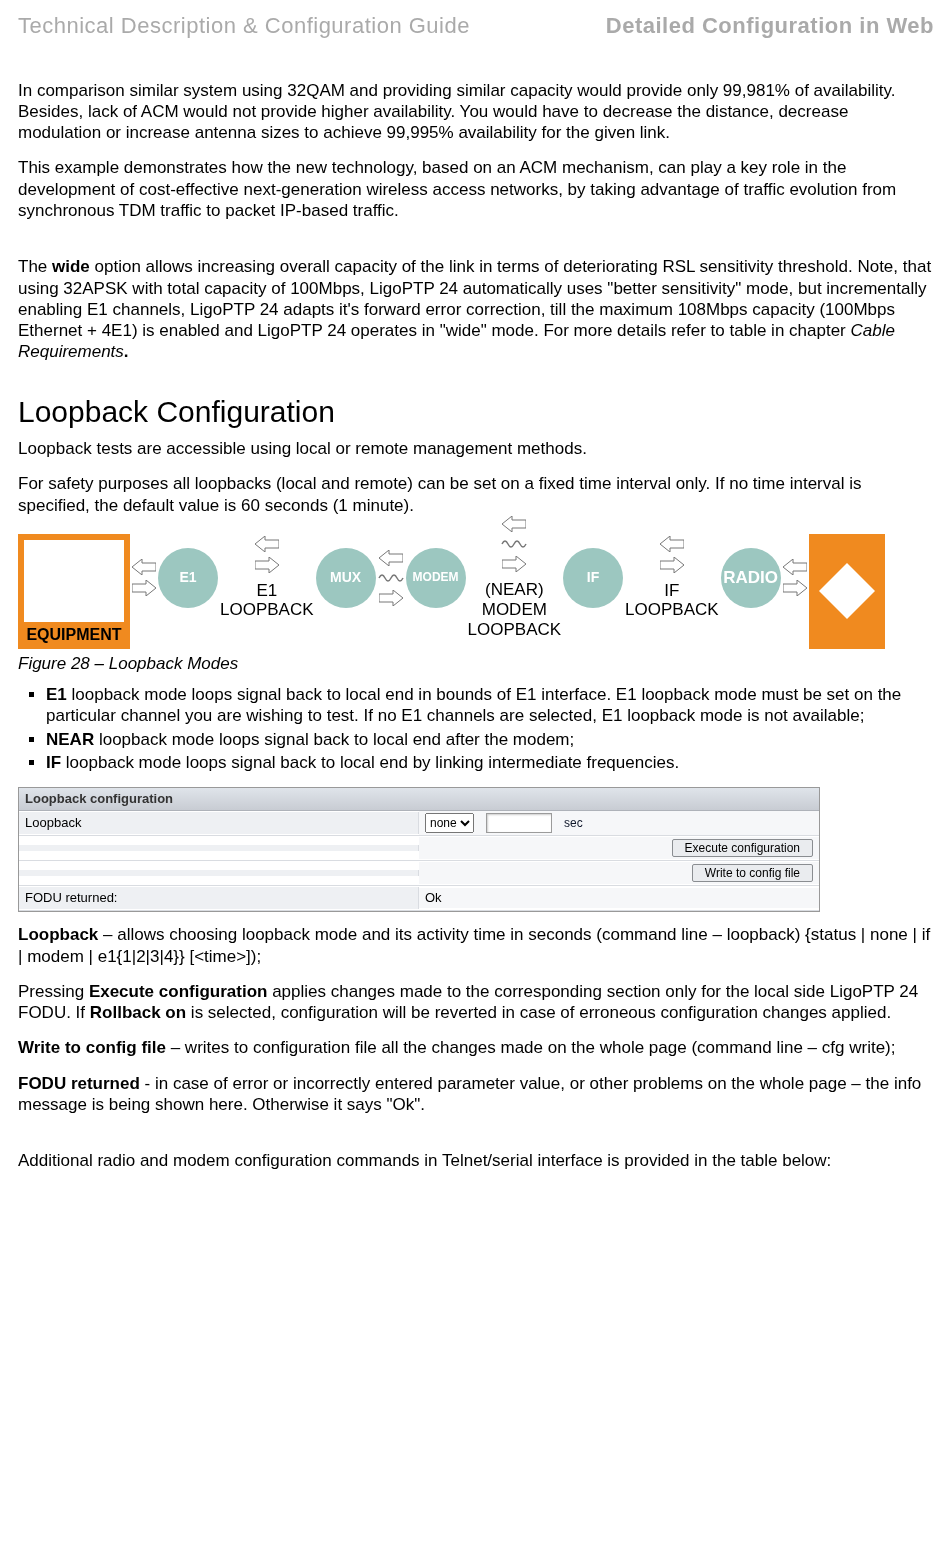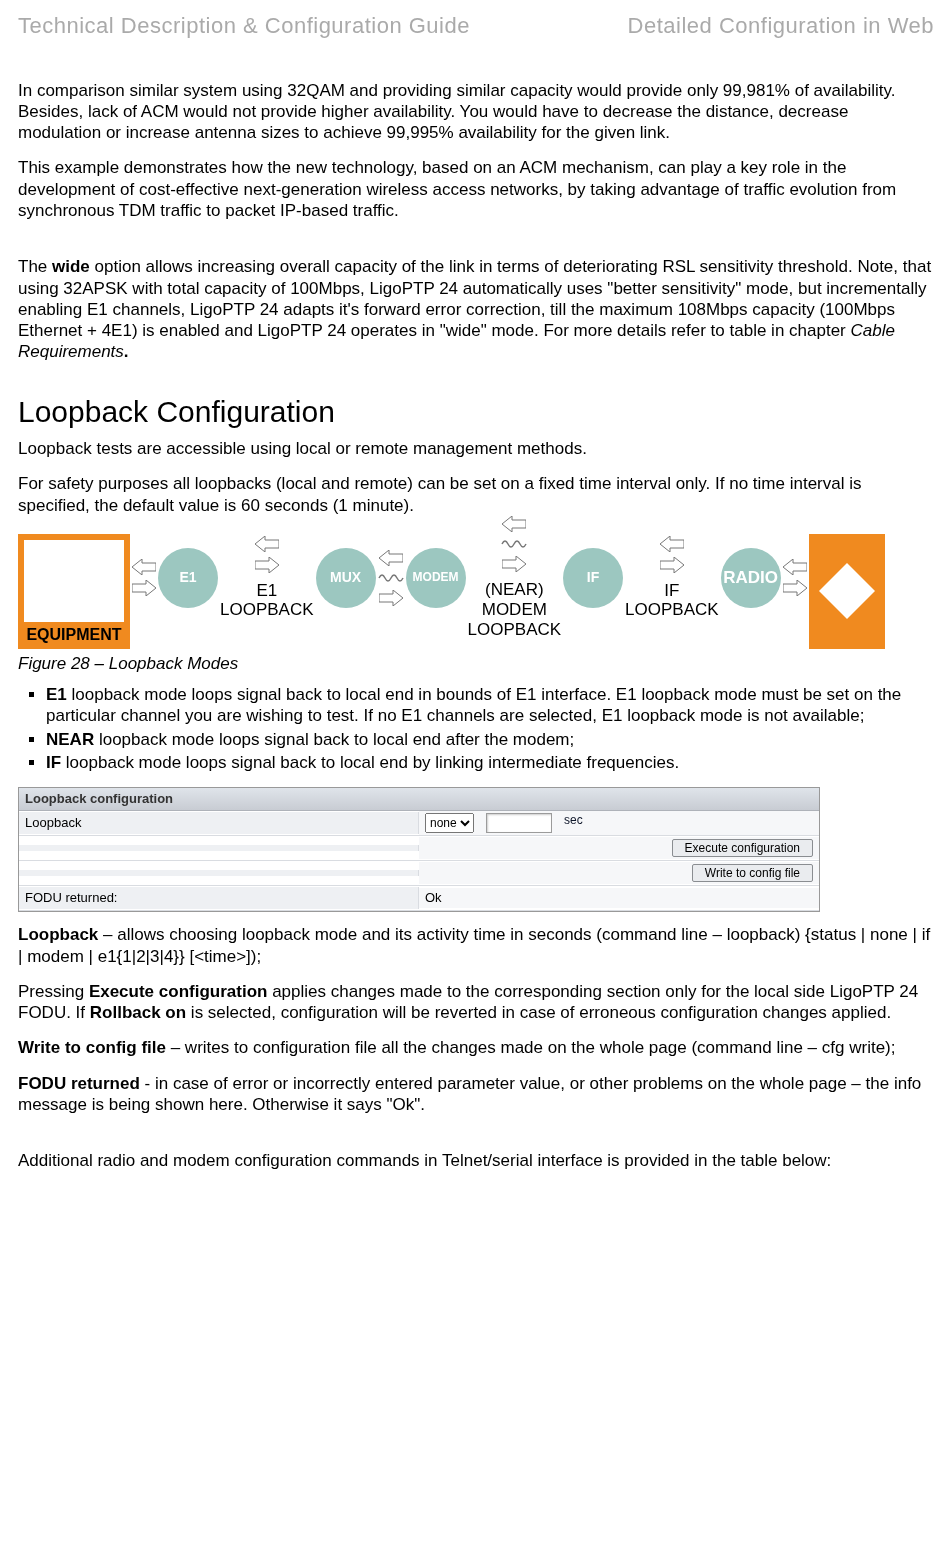--- a/index.html
+++ b/index.html
@@ -15,21 +15,21 @@
     display: flex;
     justify-content: space-between;
     font-family: "Segoe UI Light", Arial, sans-serif;
     color: #aaa;
     font-size: 22px;
     margin-bottom: 40px;
     letter-spacing: 0.5px;
     align-items: center;
   }
   .header-row .left { font-weight: 300; }
-  .header-row .right { font-weight: 400; }
+  .header-row .right { font-weight: 700; }
   p { margin: 0 0 14px 0; }
   h2.section {
     font-size: 30px;
     font-weight: normal;
     margin: 30px 0 8px 0;
   }
   .fig-caption {
     font-style: italic;
     font-size: 17px;
     margin: 4px 0 10px 0;
@@ -170,20 +170,21 @@
     background: #eef0f3;
     border-right: 1px solid #d9dce1;
     box-sizing: border-box;
   }
   .config-panel .row .right {
     flex: 1;
     padding: 2px 6px;
     background: #f6f7f9;
     box-sizing: border-box;
     display: flex;
+    align-items: center;
     gap: 12px;
   }
   .config-panel .row .right.rightalign {
     justify-content: flex-end;
   }
   .sel {
     font-size: 12px;
     font-family: Tahoma, Arial, sans-serif;
     height: 20px;
   }

